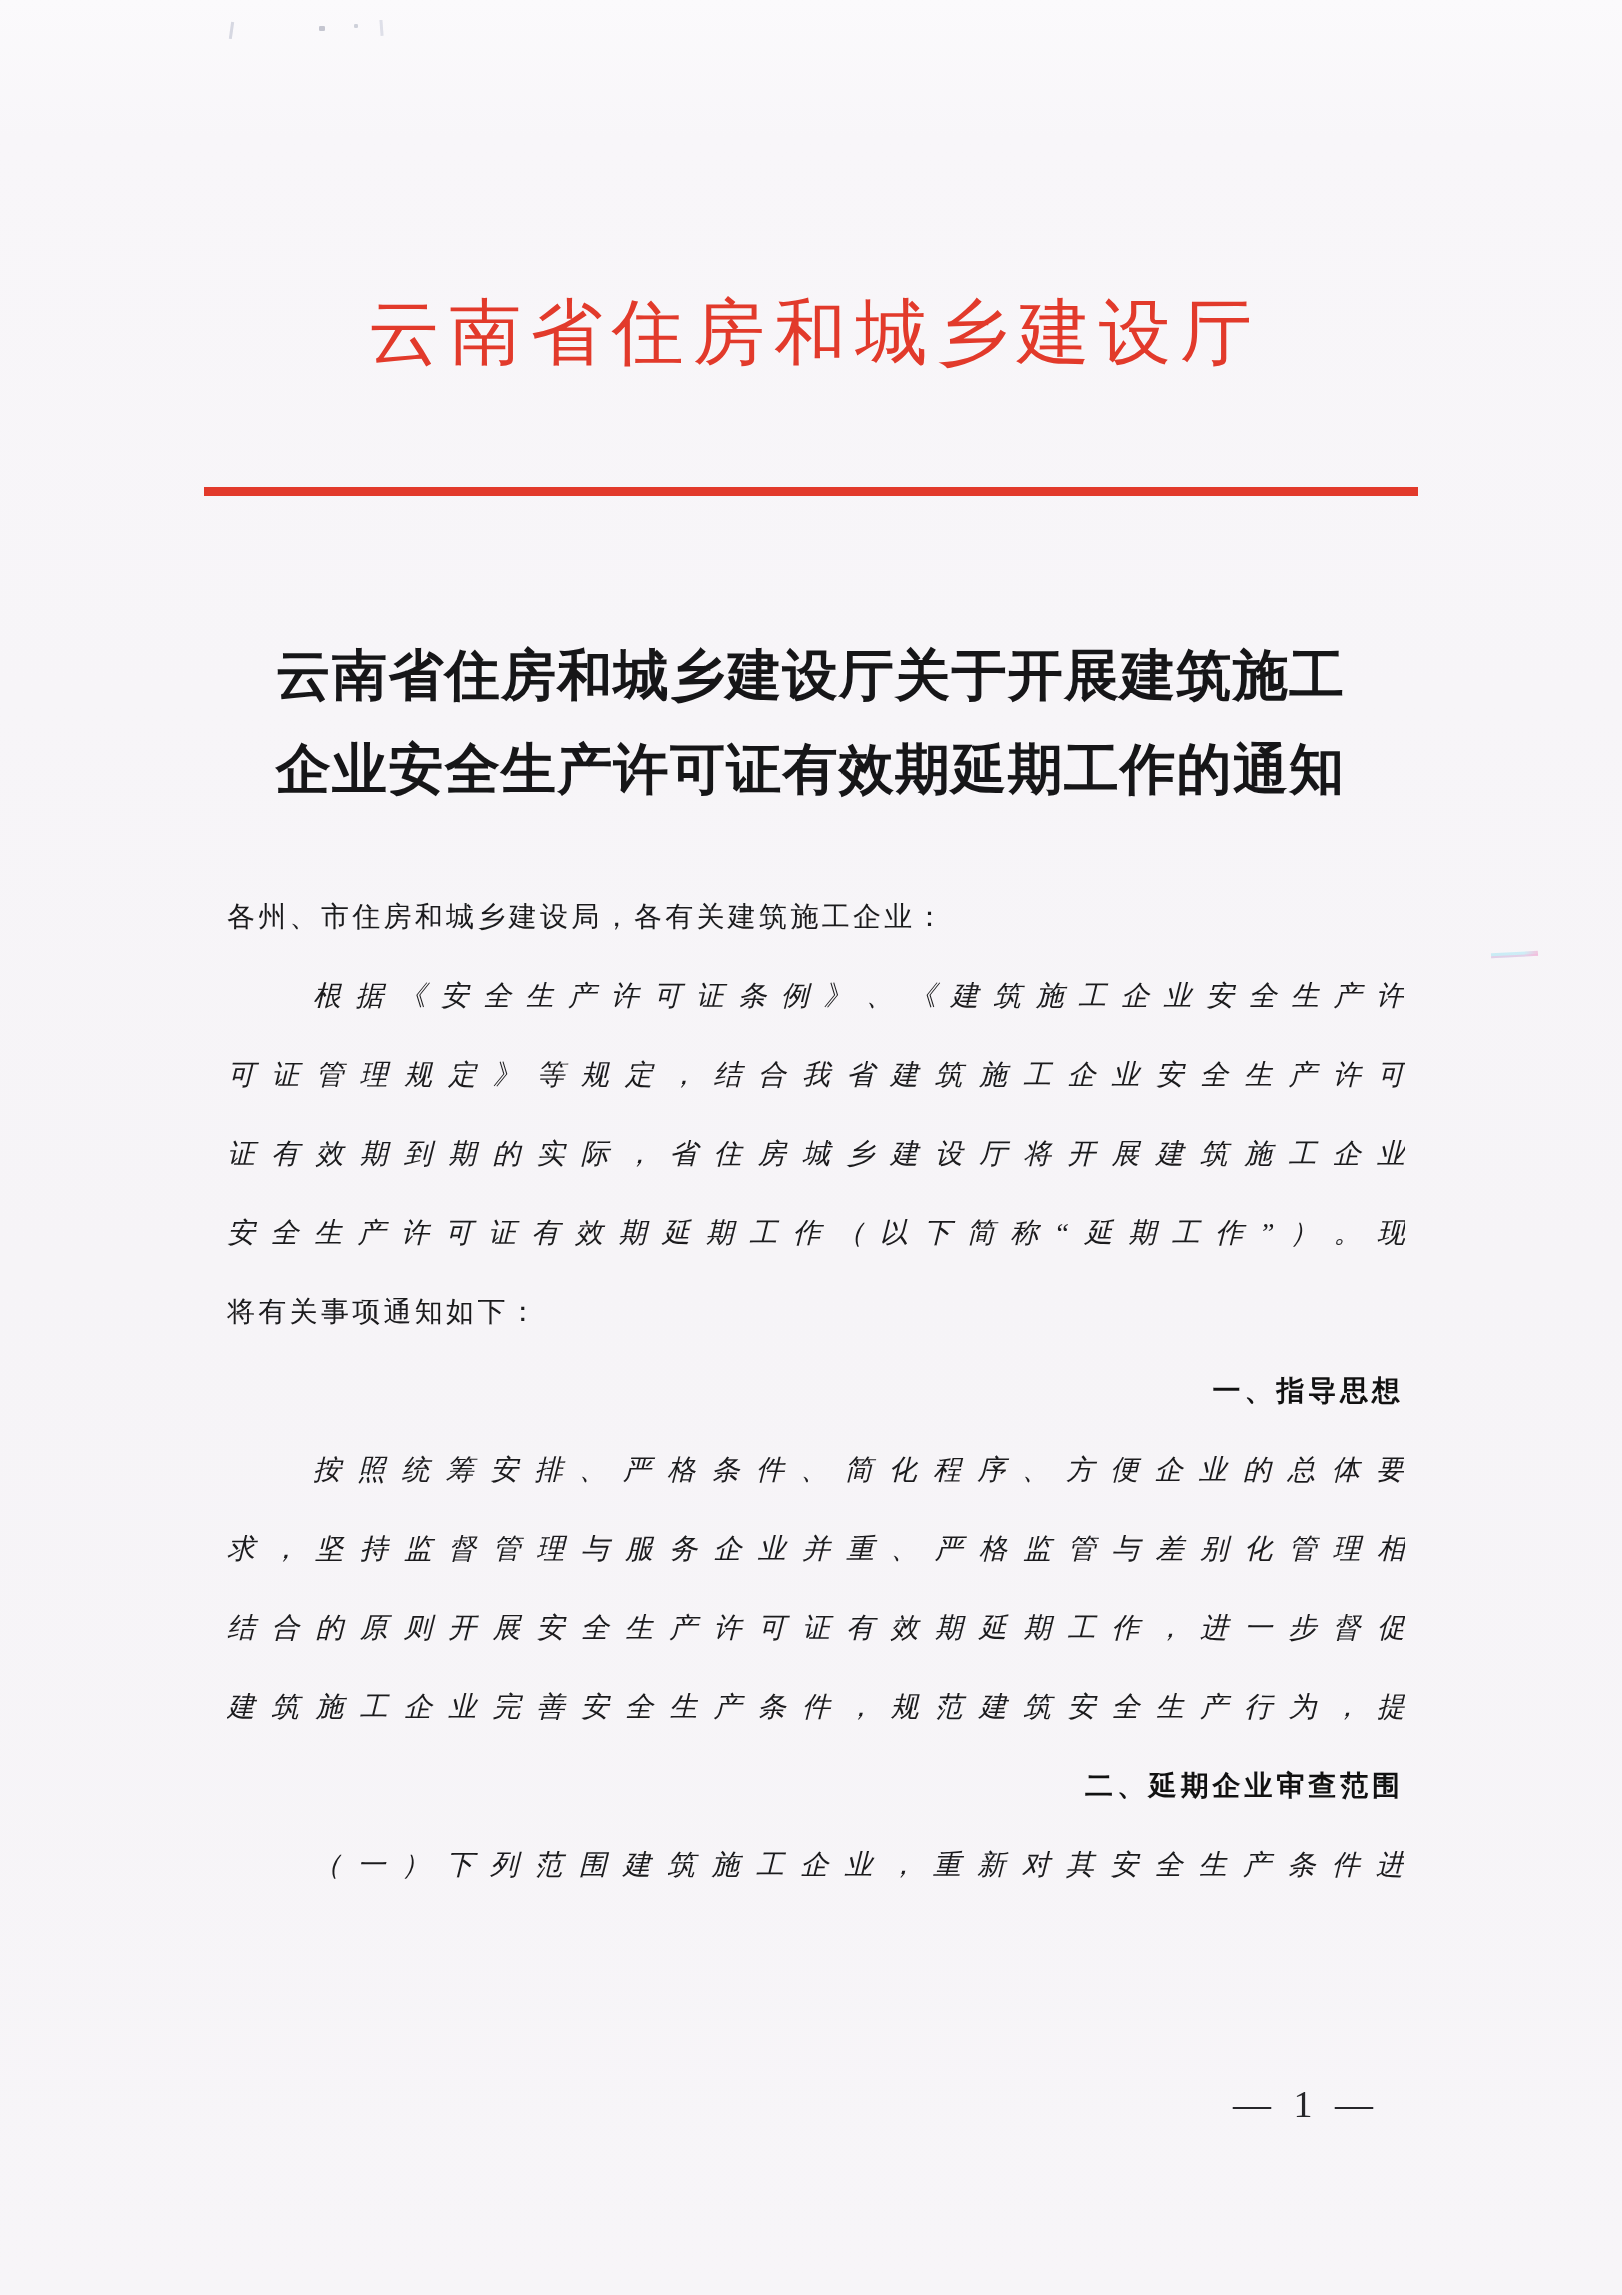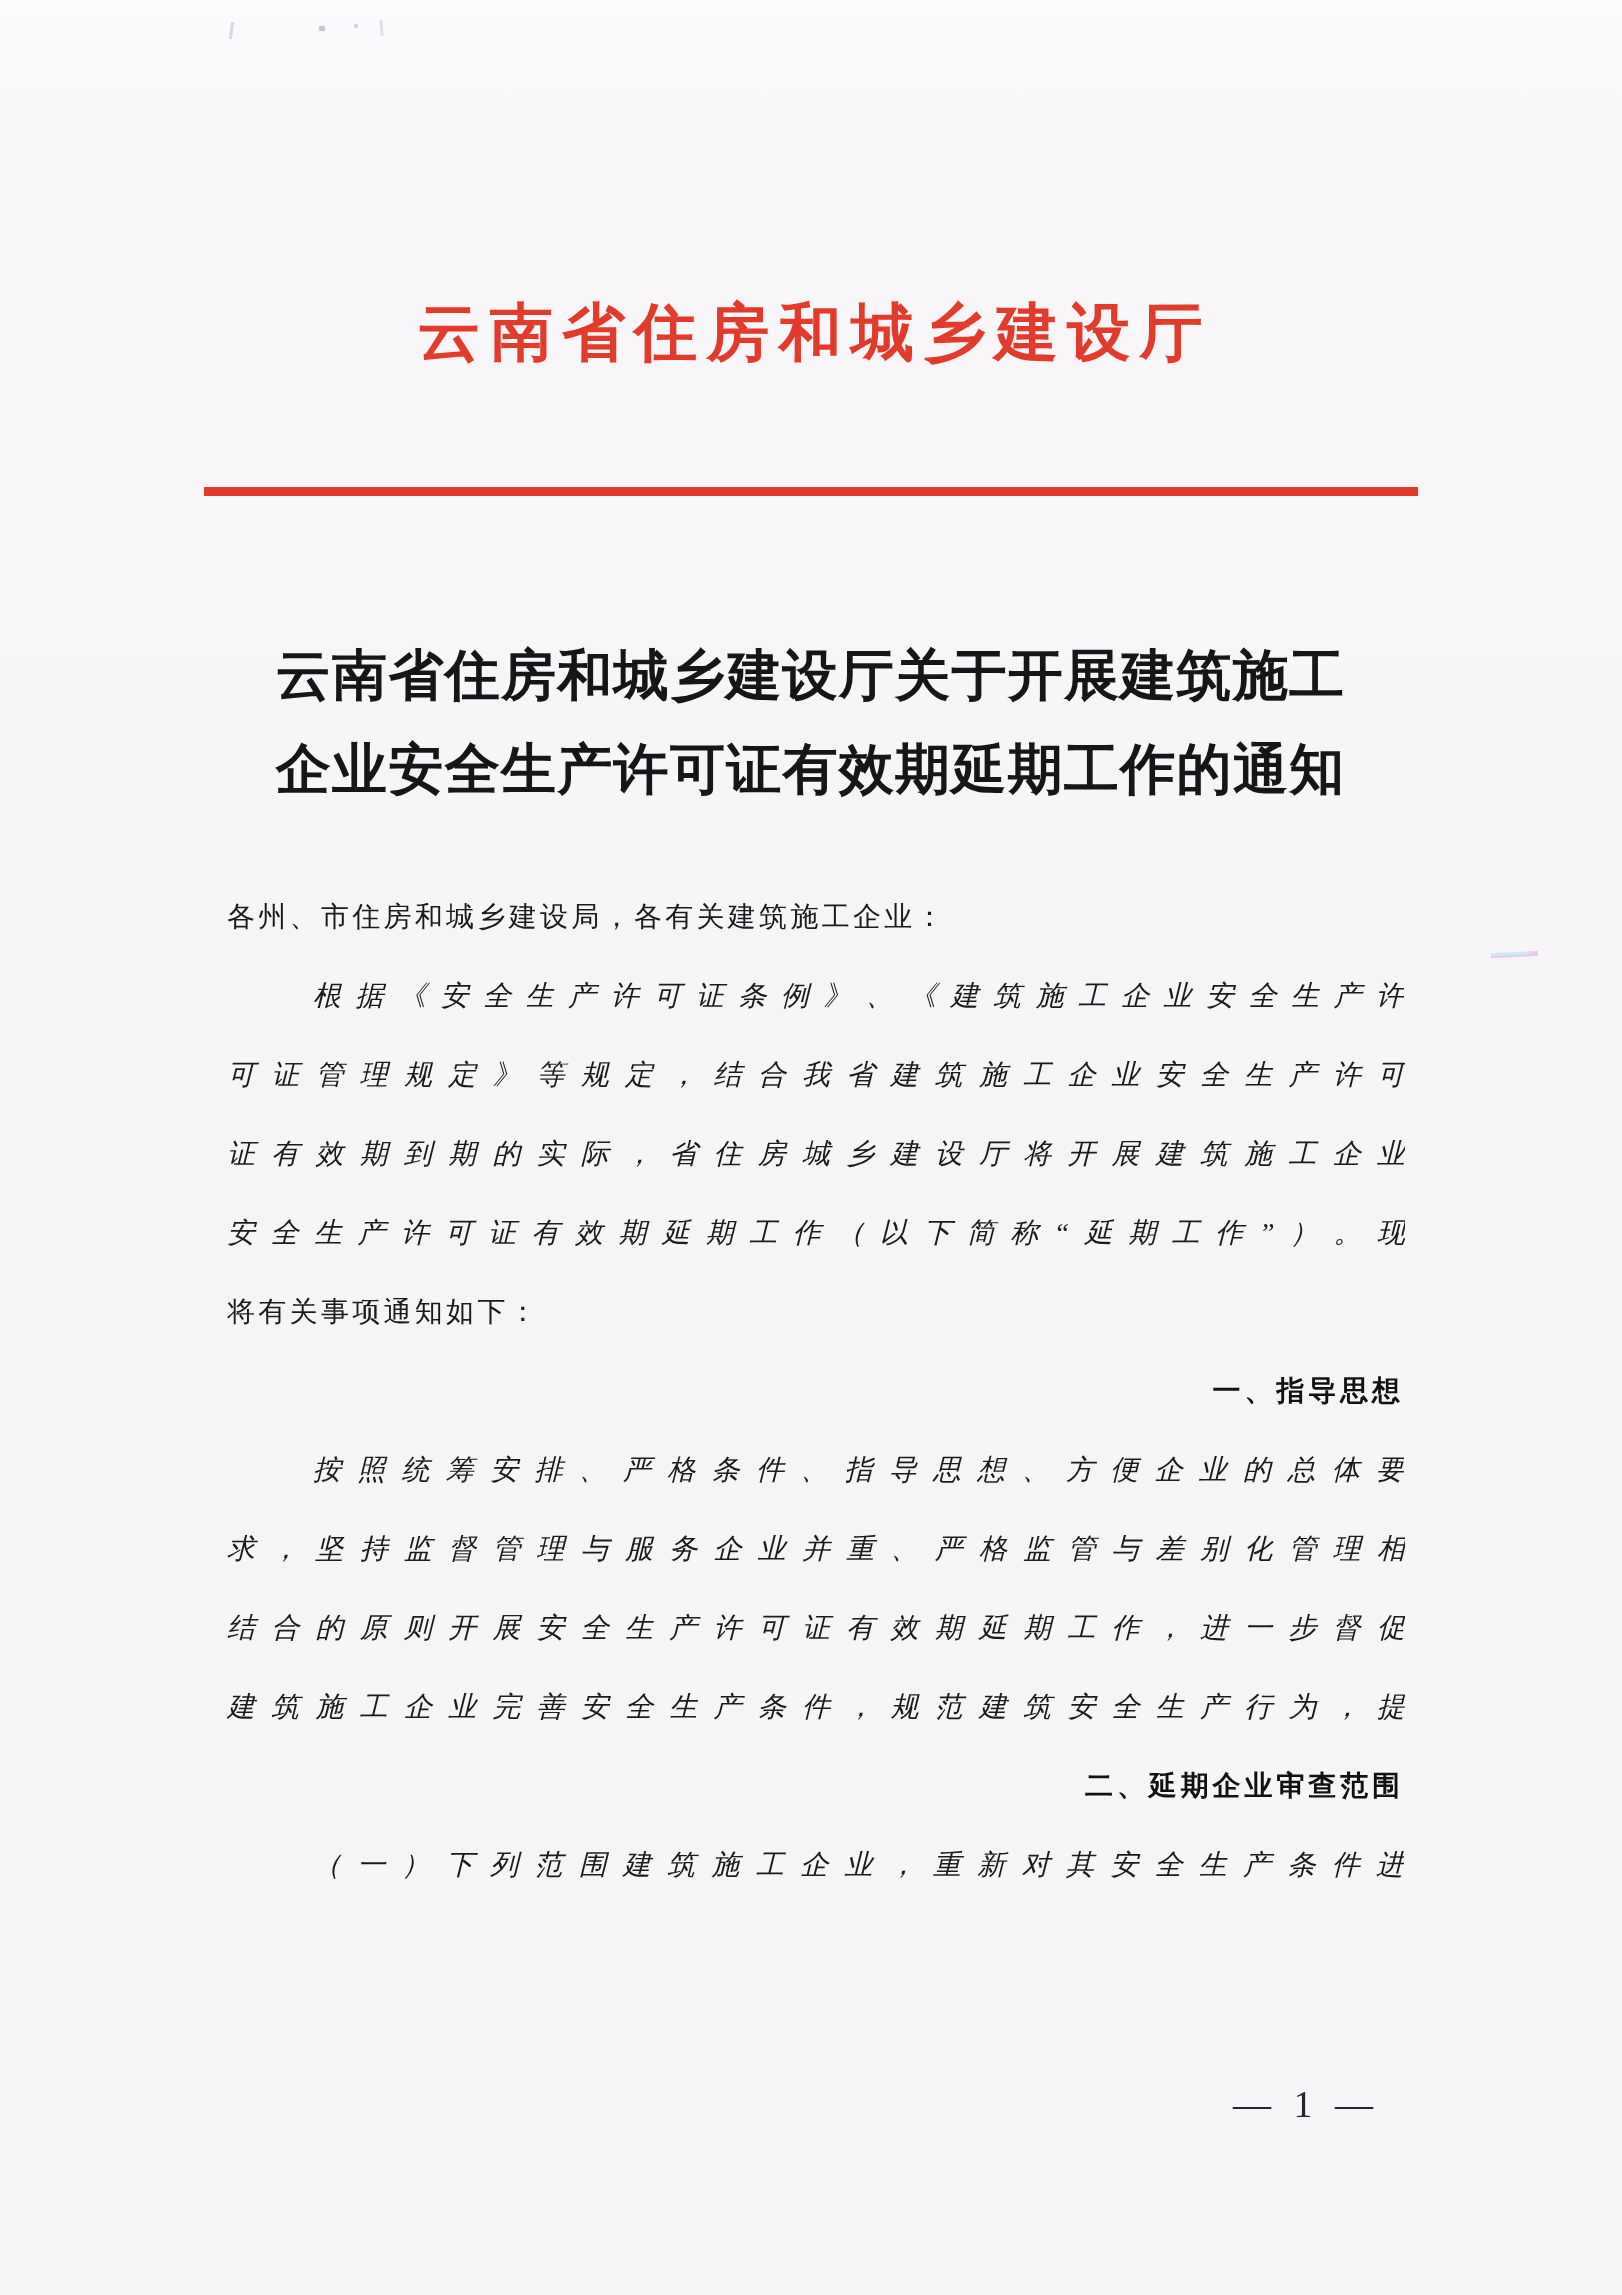--- a/index.html
+++ b/index.html
@@ -18,23 +18,23 @@
     color: var(--text, #1b1b1d);
   }
 
   
   .letterhead {
     position: absolute;
     top: 281px;
     left: 203px;
     width: 1214px;
     text-align: center;
-    font-size: 63px;
+    font-size: 72px;
     line-height: 105px;
-    font-weight: bold;
+    font-weight: normal;
     letter-spacing: 9.2px;
     white-space: nowrap;
     color: var(--red, #e23a2b);
     text-indent: 9.2px; 
   }
   .red-rule {
     position: absolute;
     top: 487px;
     left: 204px;
     width: 1214px;
@@ -135,21 +135,21 @@
   </div>
 
   <div class="body-block">
     <div class="line">各州、市住房和城乡建设局，各有关建筑施工企业：</div>
     <div class="line j indent">根据《安全生产许可证条例》、《建筑施工企业安全生产许</div>
     <div class="line j">可证管理规定》等规定，结合我省建筑施工企业安全生产许可</div>
     <div class="line j">证有效期到期的实际，省住房城乡建设厅将开展建筑施工企业</div>
     <div class="line j">安全生产许可证有效期延期工作（以下简称“延期工作”）。现</div>
     <div class="line">将有关事项通知如下：</div>
     <div class="line bold indent">一、指导思想</div>
-    <div class="line j indent">按照统筹安排、严格条件、指导思想、方便企业的总体要</div>
+    <div class="line j indent">按照统筹安排、严格条件、简化程序、方便企业的总体要</div>
     <div class="line j">求，坚持监督管理与服务企业并重、严格监管与差别化管理相</div>
     <div class="line j">结合的原则开展安全生产许可证有效期延期工作，进一步督促</div>
     <div class="line j">建筑施工企业完善安全生产条件，规范建筑安全生产行为，提</div>
     <div class="line bold indent">二、延期企业审查范围</div>
     <div class="line j indent">（一）下列范围建筑施工企业，重新对其安全生产条件进</div>
   </div>
 
   <div class="page-number">— 1 —</div>
 
 </div>

